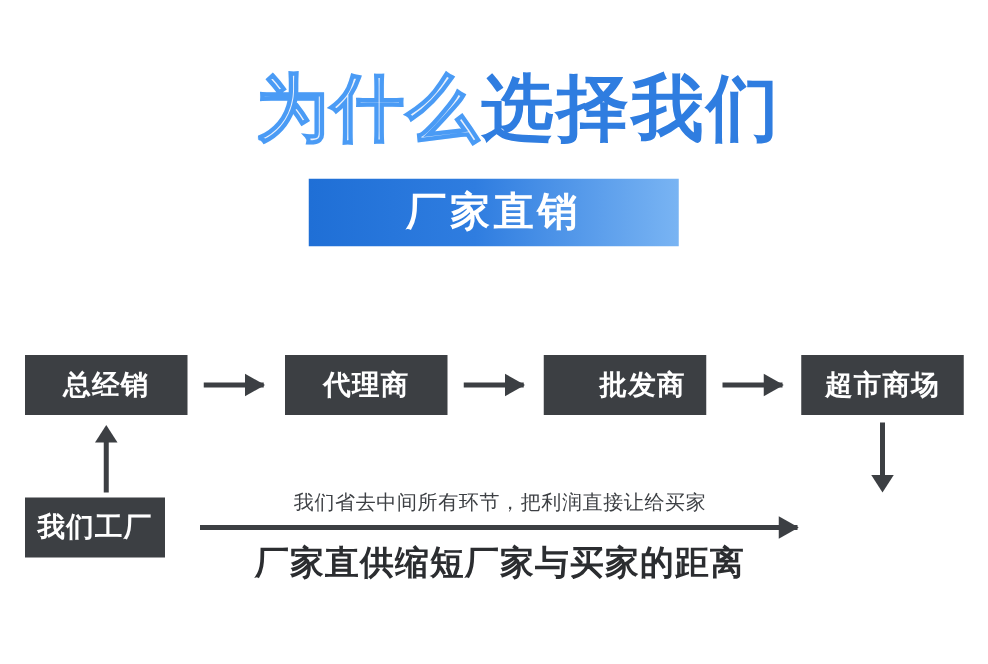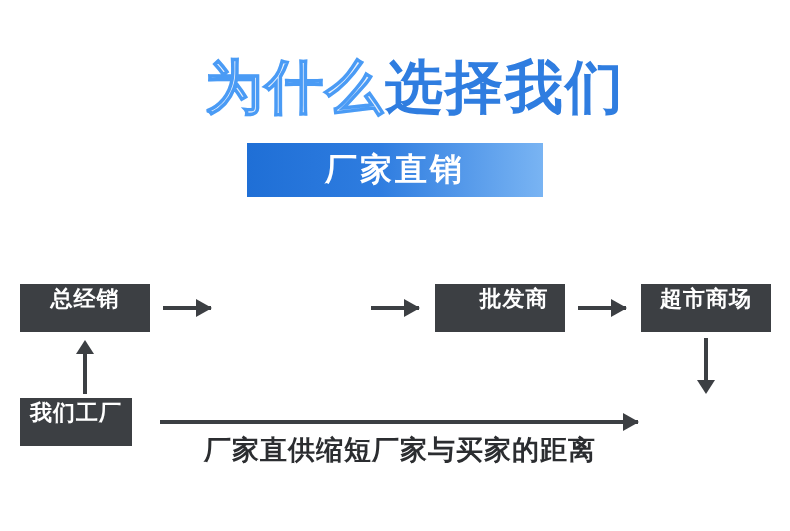--- a/index.html
+++ b/index.html
@@ -66,21 +66,21 @@
     left: 0;
     top: 260px;
     width: 790px;
     height: 220px;
   }
   .node {
     position: absolute;
     background: #3c3f43;
     color: #ffffff;
     display: flex;
-    align-items: flex-start;
+    align-items: center;
     justify-content: center;
     font-size: 22px;
     font-weight: bold;
     letter-spacing: 1px;
     height: 48px;
     box-sizing: border-box;
   }
   #node-zongjingxiao { left: 20px;  top: 24px;  width: 130px; }
   #node-dailishang  { left: 228px; top: 24px;  width: 130px; }
   #node-pifashang   { left: 435px; top: 24px;  width: 130px; padding-left: 28px; }
@@ -234,20 +234,23 @@
 
 <div id="banner">
   <span id="banner-text">厂家直销</span>
 </div>
 
 <div id="flow">
 
   <div class="node" id="node-zongjingxiao">
     <span>总经销</span>
   </div>
+  <div class="node" id="node-dailishang">
+    <span>代理商</span>
+  </div>
   <div class="node" id="node-pifashang">
     <span>批发商</span>
   </div>
   <div class="node" id="node-chaoshi">
     <span>超市商场</span>
   </div>
   <div class="node" id="node-gongchang">
     <span>我们工厂</span>
   </div>
 
@@ -272,15 +275,16 @@
   <div id="arrow-down">
     <span class="bar"></span>
     <span class="head"></span>
   </div>
 
   <div id="arrow-long">
     <span class="bar"></span>
     <span class="head"></span>
   </div>
 
+  <div id="long-arrow-caption">我们省去中间所有环节，把利润直接让给买家</div>
 
   <div id="slogan">厂家直供缩短厂家与买家的距离</div>
 </div>
 
 </body></html>

